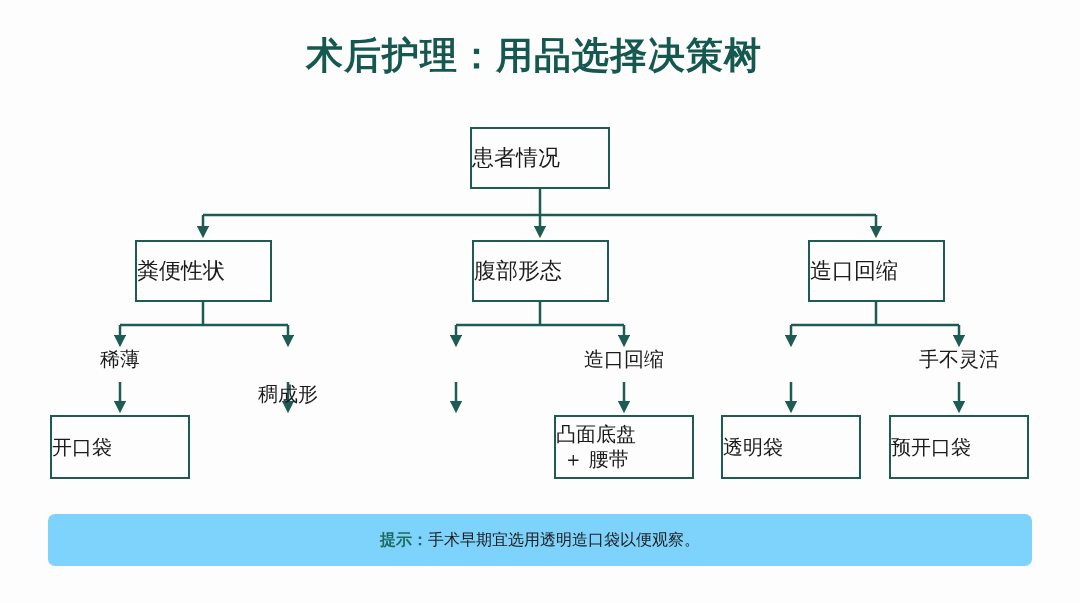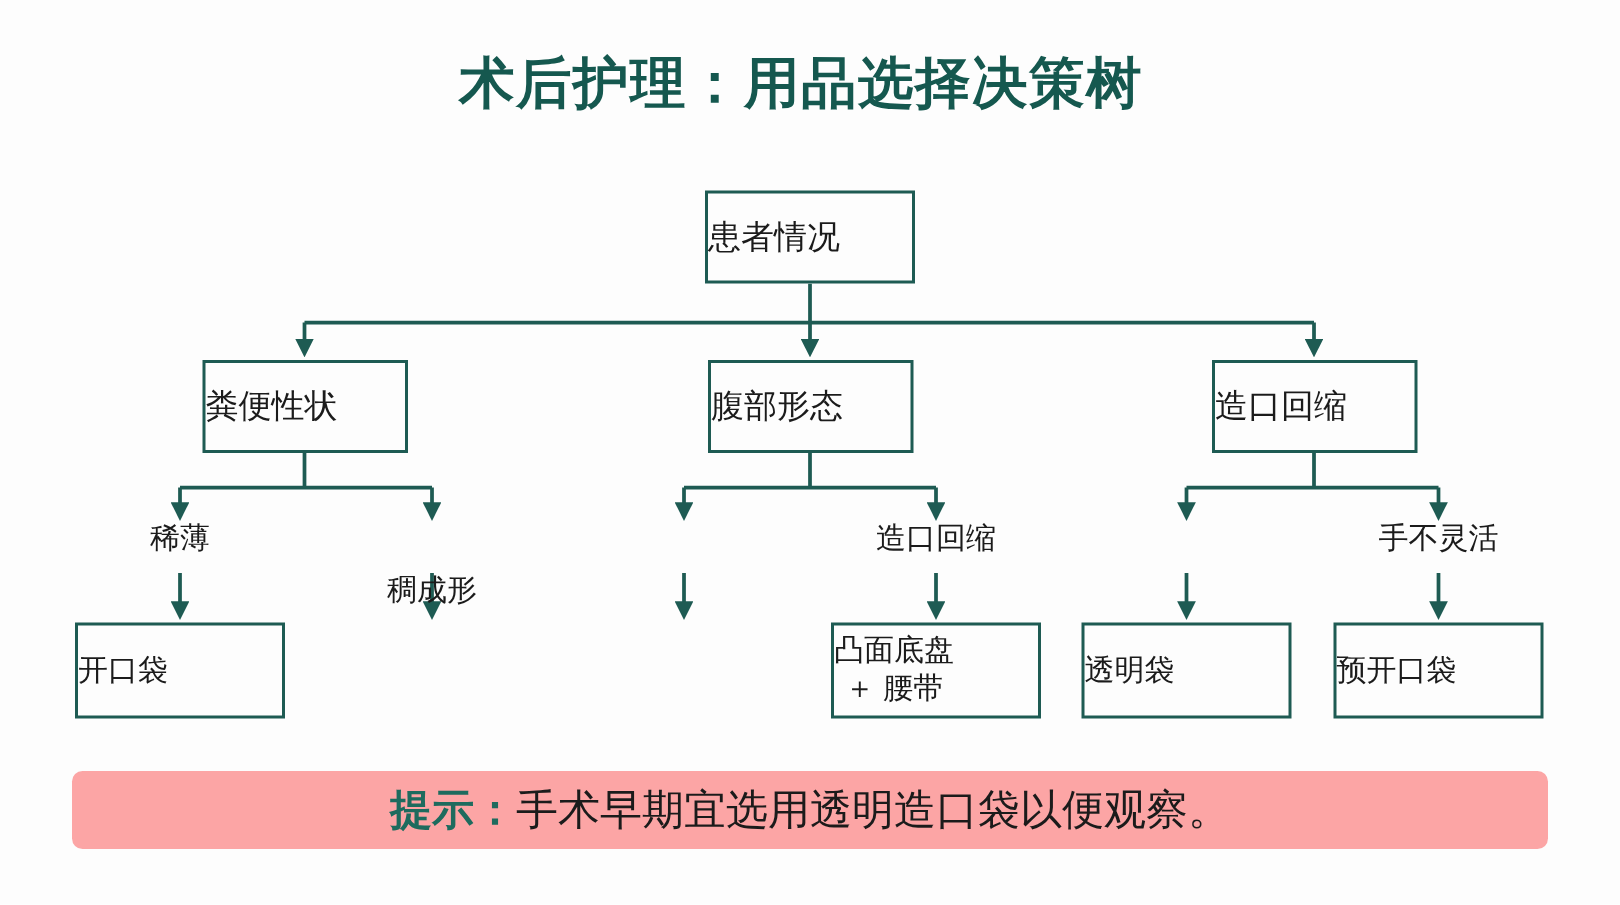--- a/index.html
+++ b/index.html
@@ -115,26 +115,26 @@
   .branch-label.c5 { left: 879px; }
 
   
   .tipbar {
     position: absolute;
     left: 48px;
     top: 514px;
     width: 984px;
     height: 52px;
     box-sizing: border-box;
-    background: #fca5a5;
+    background: #7dd3fc;
     border-radius: 7px;
     display: flex;
     align-items: center;
     justify-content: center;
-    font-size: 28px;
+    font-size: 16px;
   }
   .tip-label {
     color: #1e6b5e;
     font-weight: bold;
   }
   .tip-text {
     color: #1b1b1b;
   }
 </style>
 </head>

